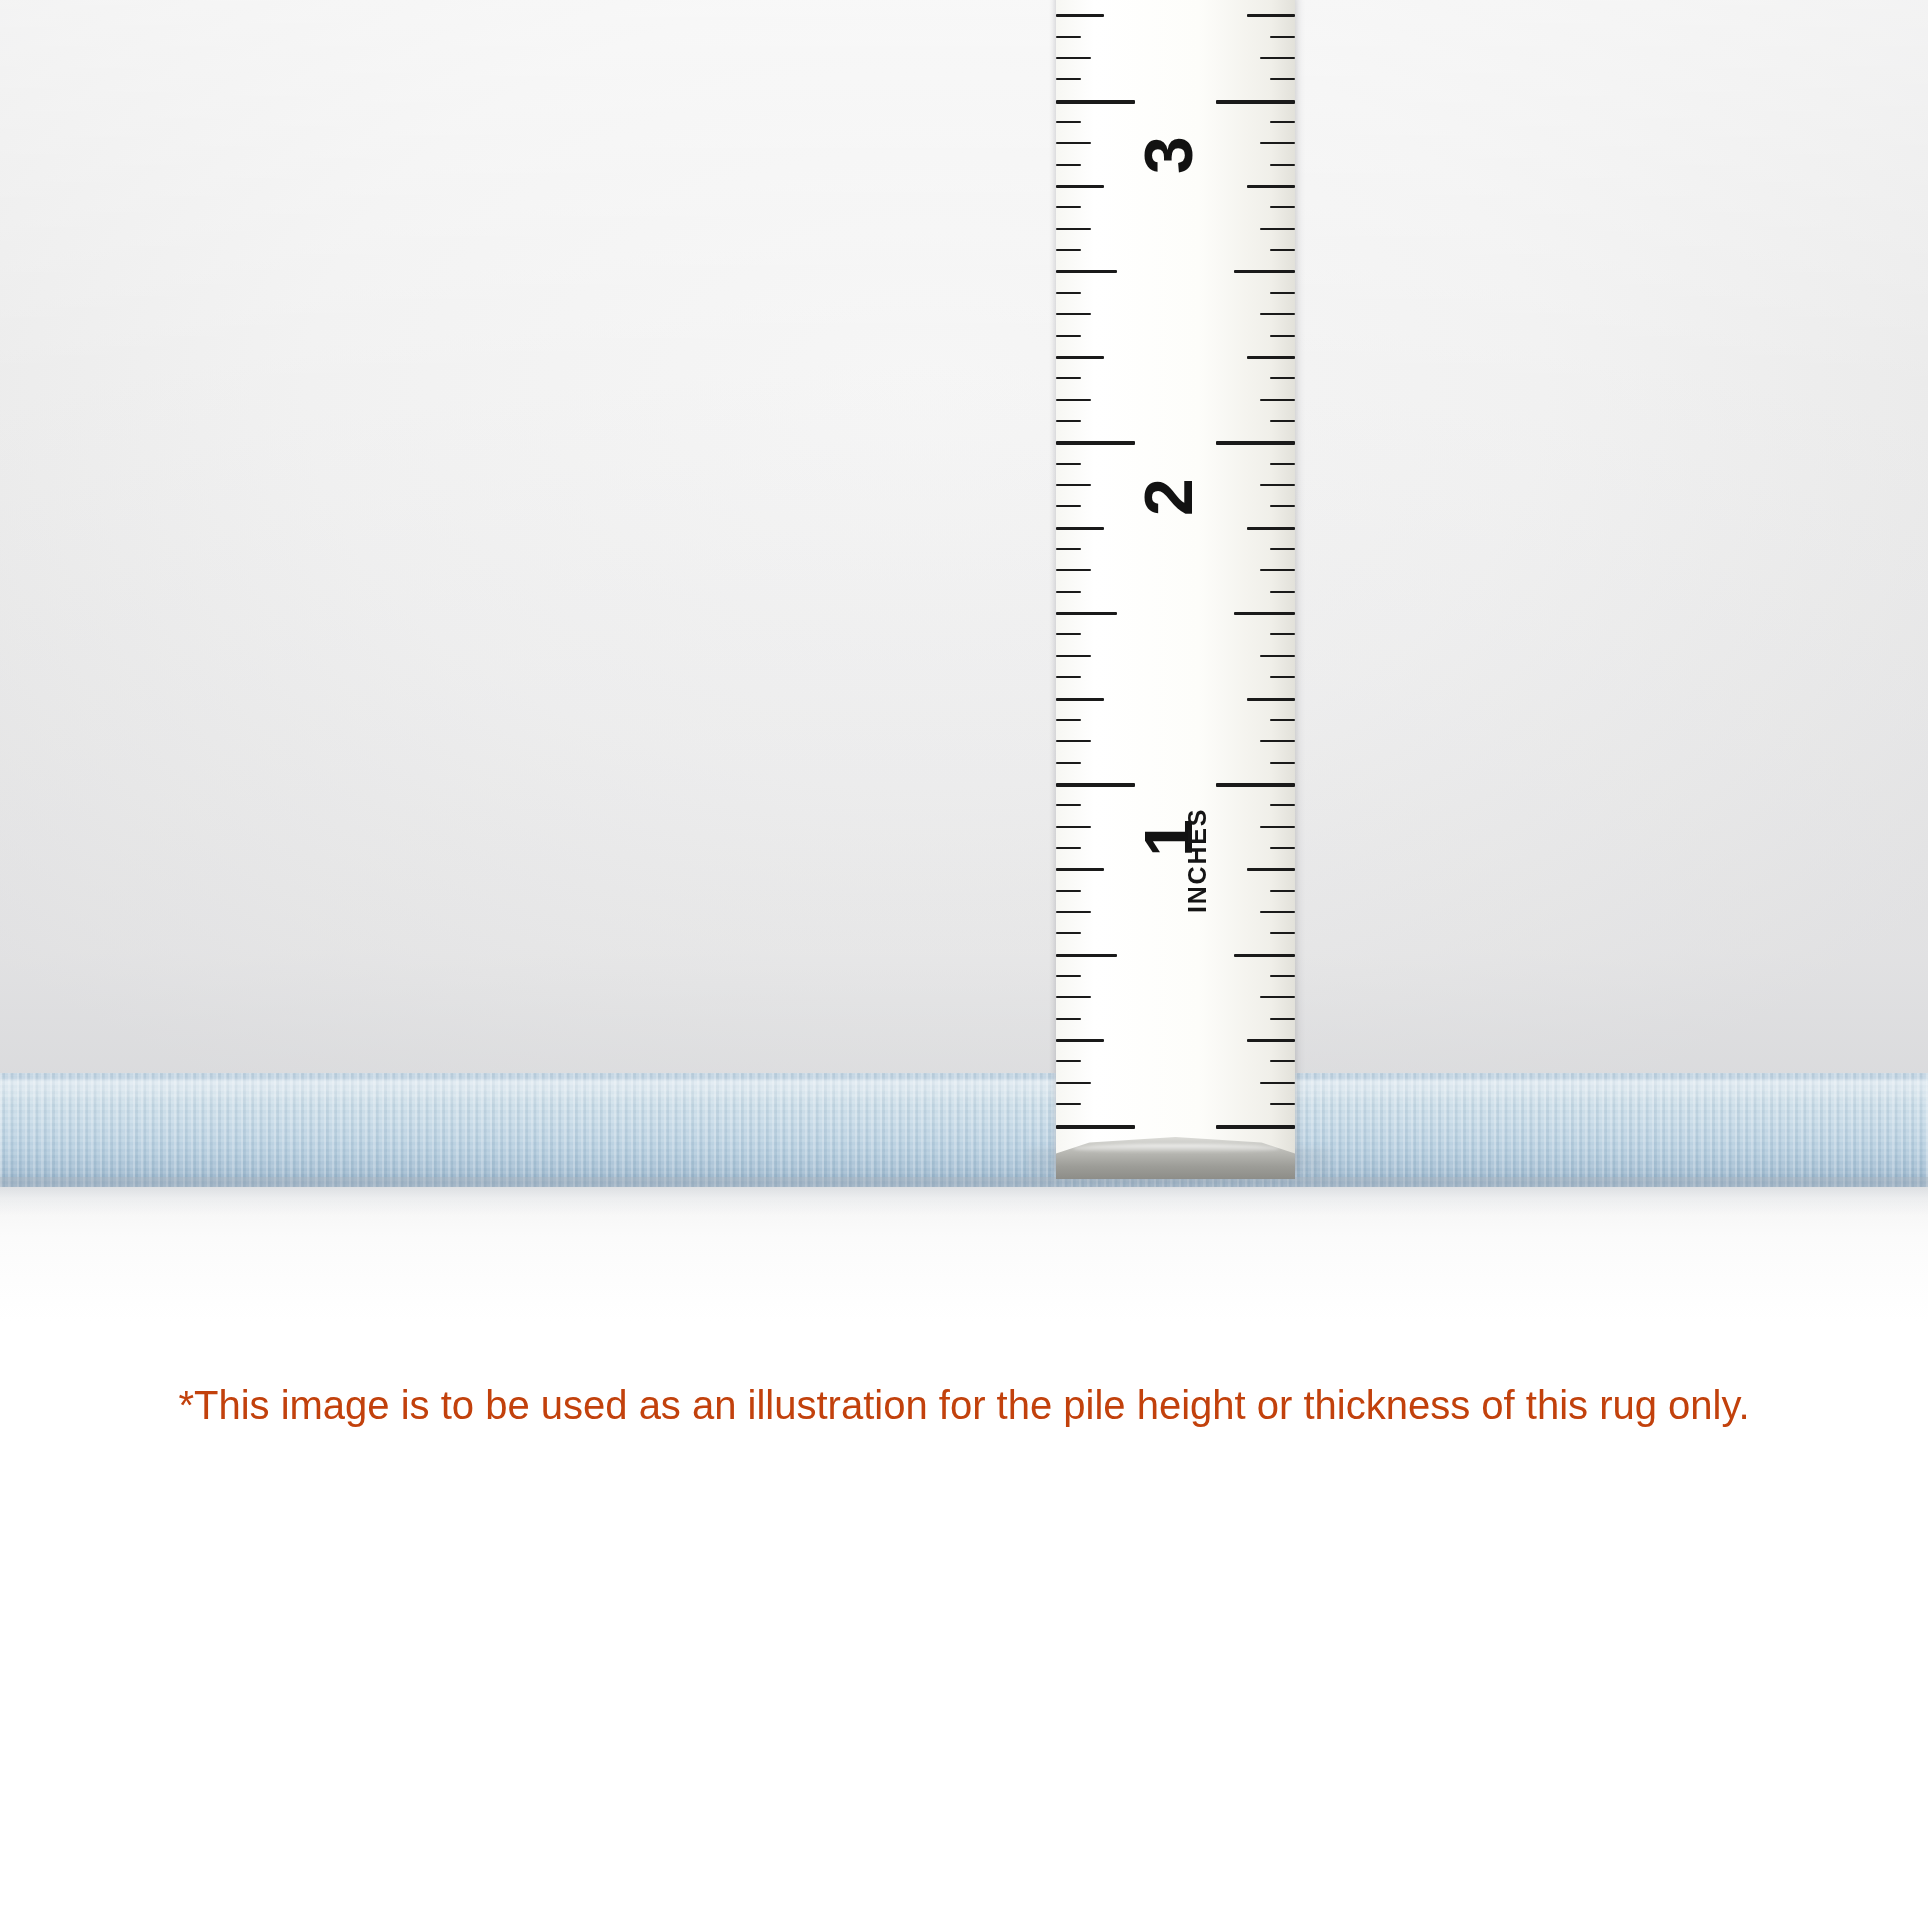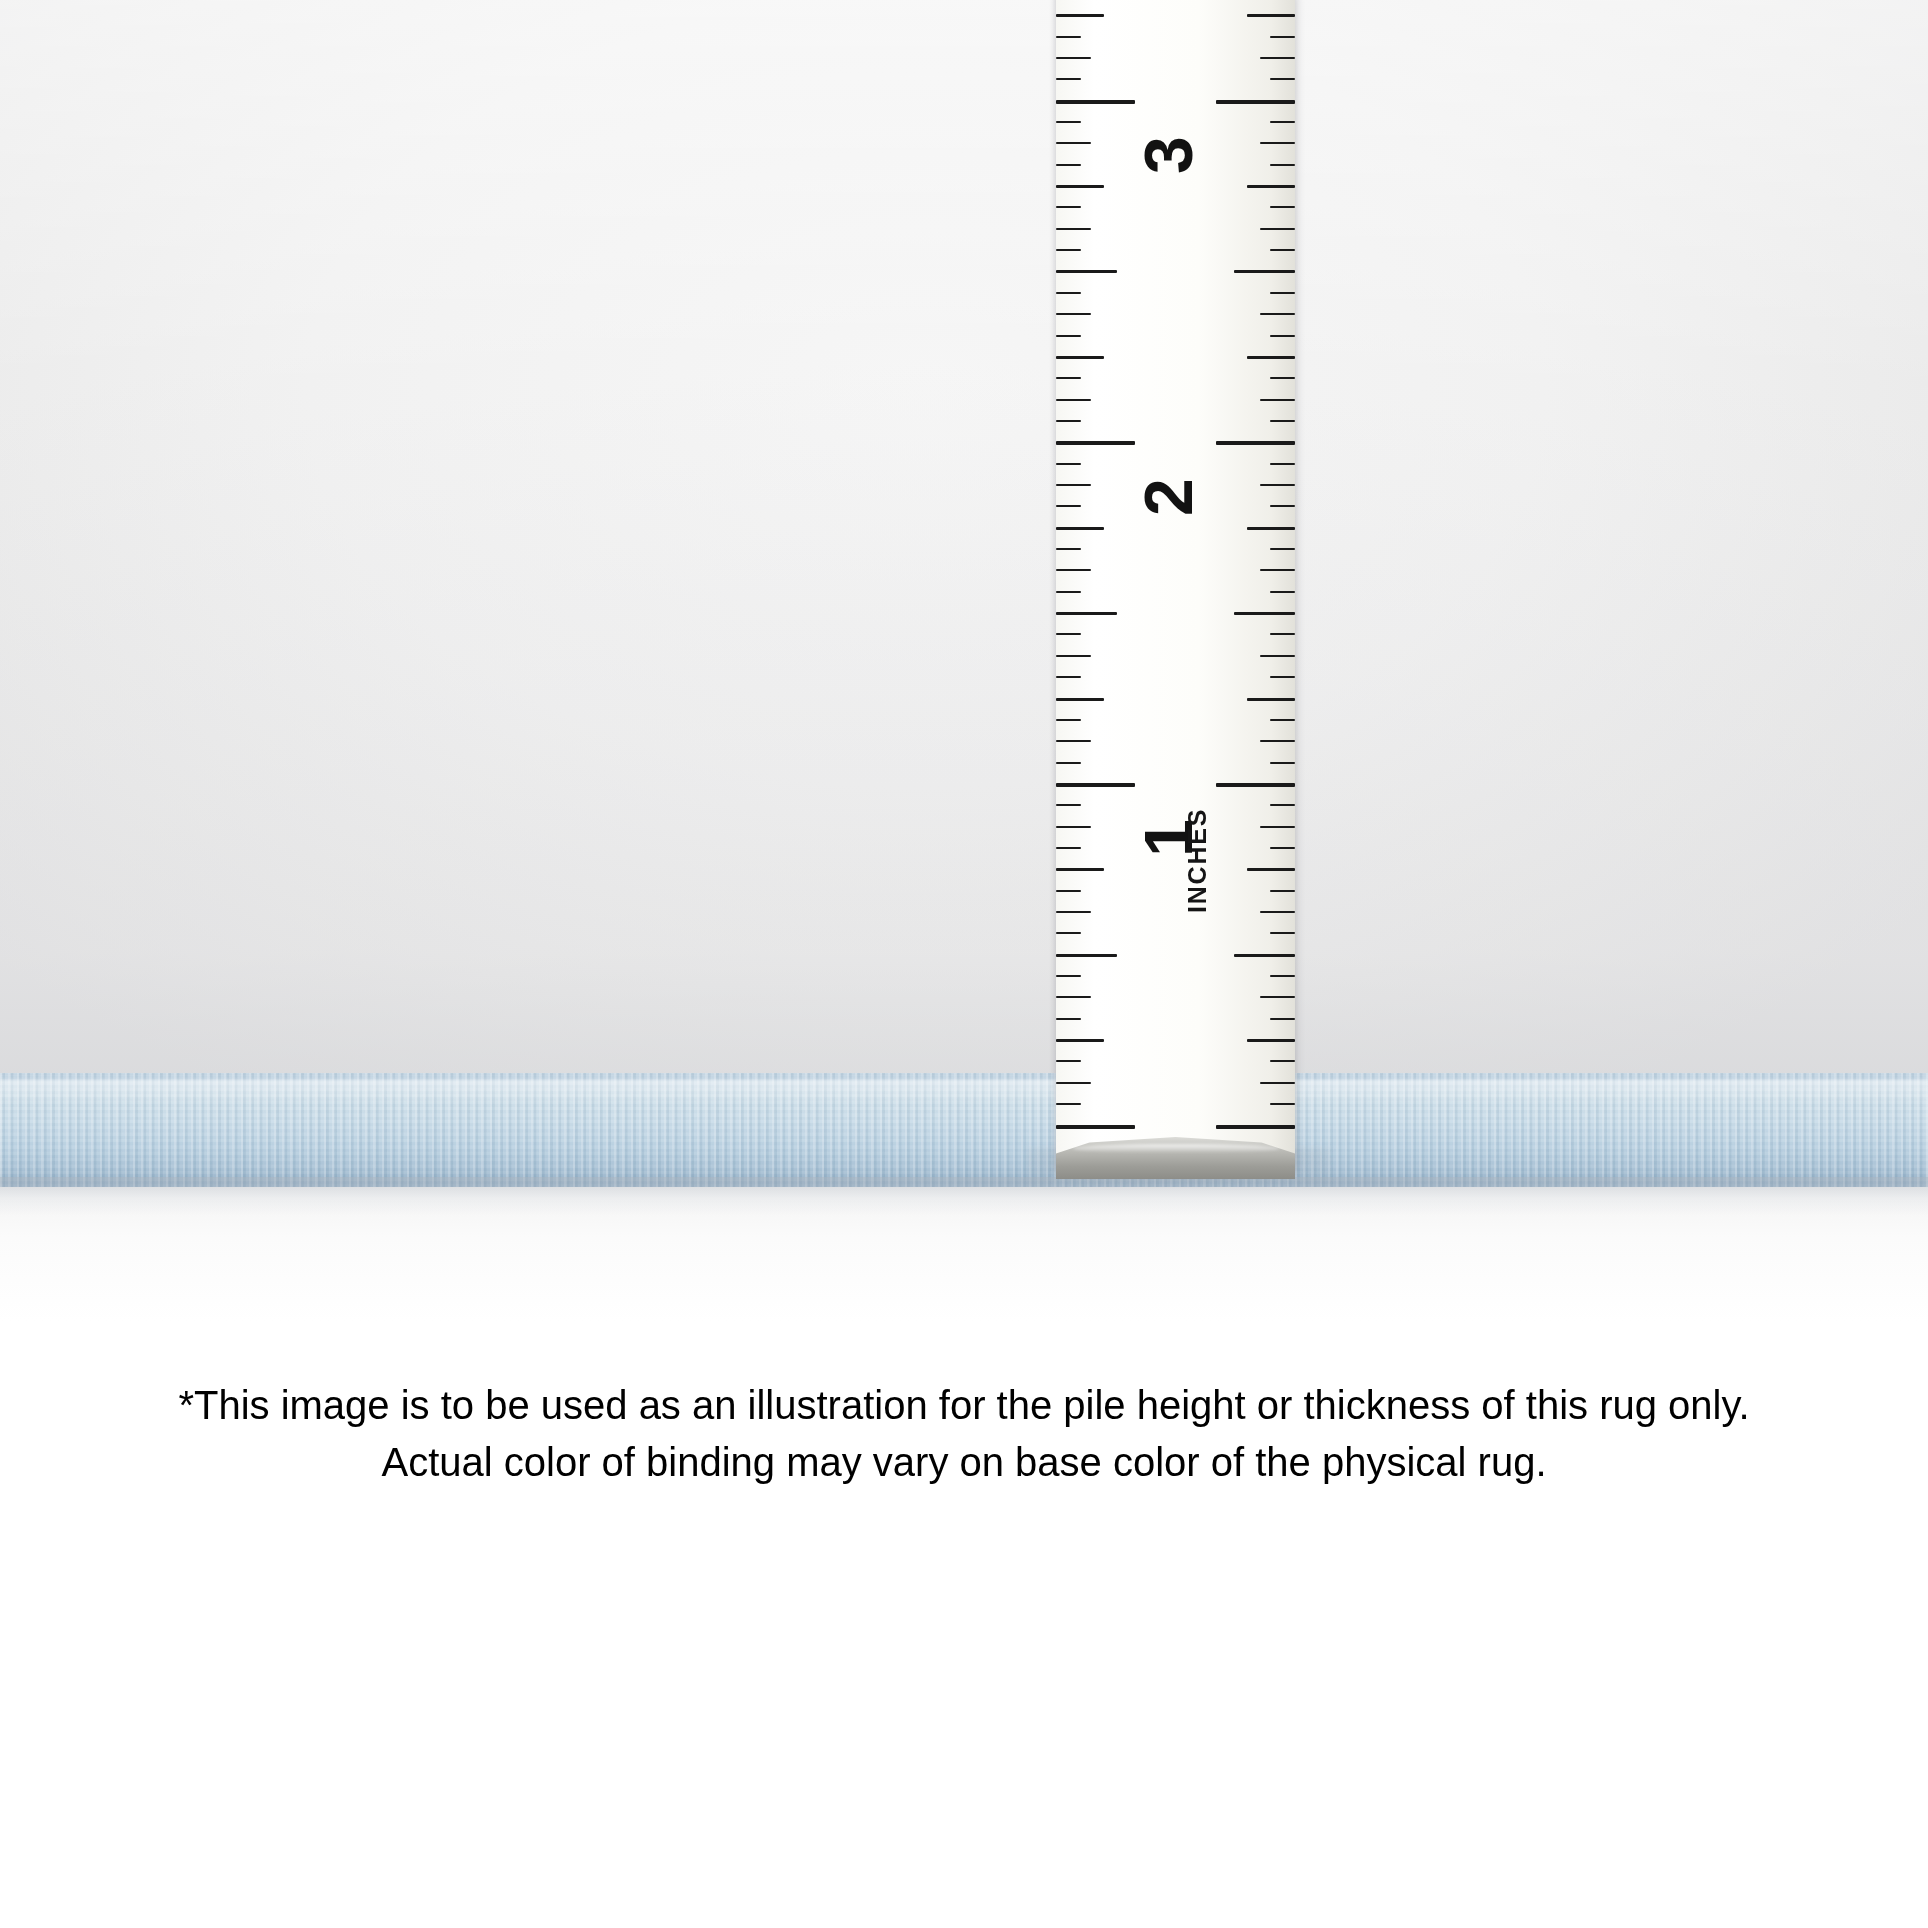--- a/index.html
+++ b/index.html
@@ -194,21 +194,21 @@
     filter: blur(2.8px);
   }
 
   
   #caption {
     position: absolute;
     left: 0;
     top: 1377px;
     width: 1928px;
     text-align: center;
-    color: #000000;
+    color: #c2410c;
     font-family: "Liberation Sans", sans-serif;
     font-size: 40px;
     line-height: 1.42;
   }
   #caption .line {
     display: block;
   }
 </style>
 </head>
 <body>
@@ -345,15 +345,14 @@
     <div id="inches-label">INCHES</div>
   </div>
 
   <div id="ruler-tip"></div>
   <div id="ruler-tip-hl"></div>
 
 </div>
 
 <div id="caption">
   <span class="line">*This image is to be used as an illustration for the pile height or thickness of this rug only.</span>
-  <span class="line">Actual color of binding may vary on base color of the physical rug.</span>
 </div>
 
 
 </body></html>

